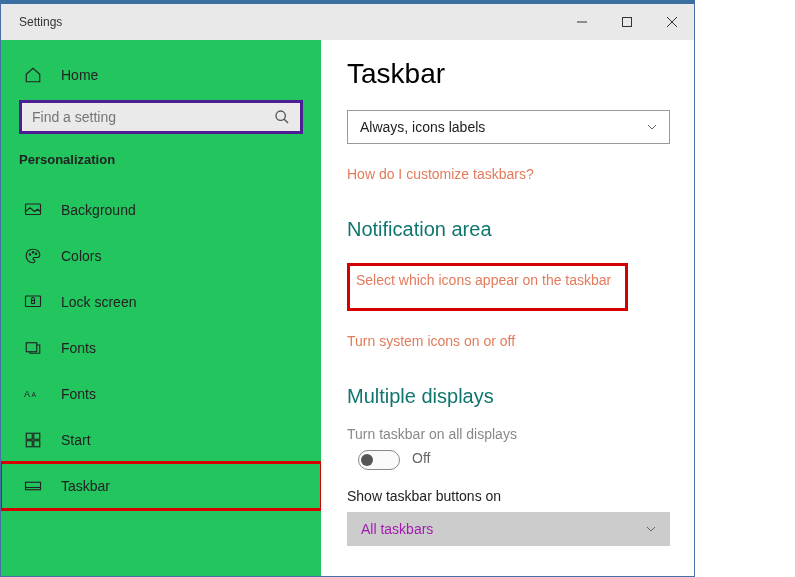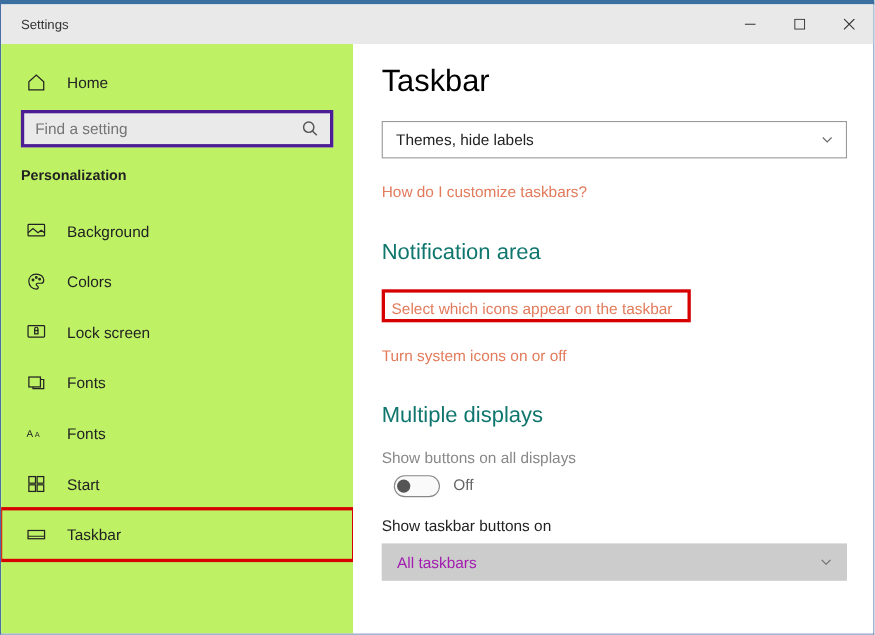--- a/index.html
+++ b/index.html
@@ -1,36 +1,36 @@
 <!DOCTYPE html>
 <html><head>
 <meta charset="utf-8">
 <style>
   * { box-sizing: border-box; margin: 0; padding: 0; font-family: "Segoe UI", Tahoma, sans-serif; }
   html, body { width: 795px; height: 577px; overflow: hidden; background: #fff; }
-  .window { width: 795px; height: 577px; border: 1px solid #4a6fa5; border-top: 4px solid #3b6fa0; display: flex; flex-direction: column; background: #fff; }
+  .window { width: 695px; height: 577px; border: 1px solid #4a6fa5; border-top: 4px solid #3b6fa0; display: flex; flex-direction: column; background: #fff; }
   .titlebar { height: 36px; display: flex; align-items: center; background: #e9e9e9; }
   .titlebar-title { font-size: 12px; color: #333; padding-left: 18px; flex: 1; }
   .win-controls { display: flex; height: 100%; }
   .win-btn { width: 45px; display: flex; align-items: center; justify-content: center; font-size: 12px; color: #333; cursor: pointer; }
   .body-area { flex: 1; display: flex; overflow: hidden; }
-  .sidebar { width: 320px; background: #bef264; padding: 12px 0 0 0; overflow-y: auto; }
+  .sidebar { width: 320px; background: #22c55e; padding: 12px 0 0 0; overflow-y: auto; }
   .main { flex: 1; background: #fff; padding: 18px 24px 0 26px; overflow-y: auto; }
   .home-row, .nav-item { display: flex; align-items: center; height: 46px; padding-left: 22px; font-size: 14px; color: #222; cursor: pointer; }
   .icon-slot { width: 20px; height: 20px; margin-right: 18px; display: flex; align-items: center; justify-content: center; color: #222; }
   .search-box { margin: 2px 18px 18px 18px; height: 34px; border: 3px solid #4c1d95; background: #eaeaea; display: flex; align-items: center; padding: 0 10px; }
   .search-input { flex: 1; background: transparent; border: none; outline: none; font-size: 14px; color: #666; }
   .search-icon { color: #555; }
   .section-label { font-size: 13px; font-weight: 600; color: #222; padding-left: 18px; margin-bottom: 20px; }
   .nav-item.selected { outline: 3px solid #d60000; outline-offset: -1px; }
   .main h1 { font-size: 28px; font-weight: 400; margin-bottom: 20px; }
   .dropdown { height: 34px; border: 1px solid #999; display: flex; align-items: center; padding: 0 12px; font-size: 14px; color: #222; width: 100%; cursor: pointer; justify-content: space-between; }
   .link { color: #e27b5b; font-size: 14px; margin-top: 22px; display: block; cursor: pointer; }
   .section-title { font-size: 20px; font-weight: 400; margin-top: 36px; margin-bottom: 14px; color: #0f766e; }
-  .highlight-box { display: inline-block; border: 3px solid #d60000; padding: 6px 14px 2px 6px; margin-top: 8px; }
+  .highlight-box { display: inline-block; border: 3px solid #d60000; padding: 6px 14px 20px 6px; margin-top: 8px; }
   .highlight-box .link { margin-top: 0; }
   .toggle-row { display: flex; align-items: flex-start; margin-top: 8px; margin-left: 11px; }
   .toggle { width: 42px; height: 20px; border-radius: 10px; border: 1px solid #888; display: flex; align-items: center; padding: 0 2px; margin-right: 12px; cursor: pointer; background: #fafafa; }
   .toggle-knob { width: 12px; height: 12px; border-radius: 50%; background: #555; }
   .toggle-label { font-size: 14px; color: #666; }
   .sub-label { font-size: 14px; color: #888; margin-top: 18px; margin-bottom: 8px; }
   .sub-label.dark { color: #222; }
   .filled-dropdown { height: 34px; background: #ccc; display: flex; align-items: center; padding: 0 14px; font-size: 14px; color: #a21caf; cursor: pointer; justify-content: space-between; }
   svg { display: block; }
 </style>
@@ -157,41 +157,41 @@
             </svg>
         </span>
         <span>Taskbar</span>
       </div>
     </div>
 
     <div class="main">
       <h1>Taskbar</h1>
 
       <div class="dropdown">
-        <span>Themes, hide labels</span>
+        <span>Always, icons labels</span>
         <span>
           <svg width="10" height="10" viewBox="0 0 10 10">
               <polyline points="1,3 5,7 9,3" fill="none" stroke="#666" stroke-width="1"></polyline>
             </svg>
         </span>
       </div>
 
       <a class="link">How do I customize taskbars?</a>
 
       <div class="section-title">Notification area</div>
 
       <div class="highlight-box">
         <a class="link">Select which icons appear on the taskbar</a>
       </div>
 
       <a class="link">Turn system icons on or off</a>
 
       <div class="section-title">Multiple displays</div>
 
-      <div class="sub-label">Show buttons on all displays</div>
+      <div class="sub-label">Turn taskbar on all displays</div>
       <div class="toggle-row">
         <div class="toggle">
           <div class="toggle-knob"></div>
         </div>
         <div class="toggle-label">Off</div>
       </div>
 
       <div class="sub-label dark">Show taskbar buttons on</div>
       <div class="filled-dropdown">
         <span>All taskbars</span>

